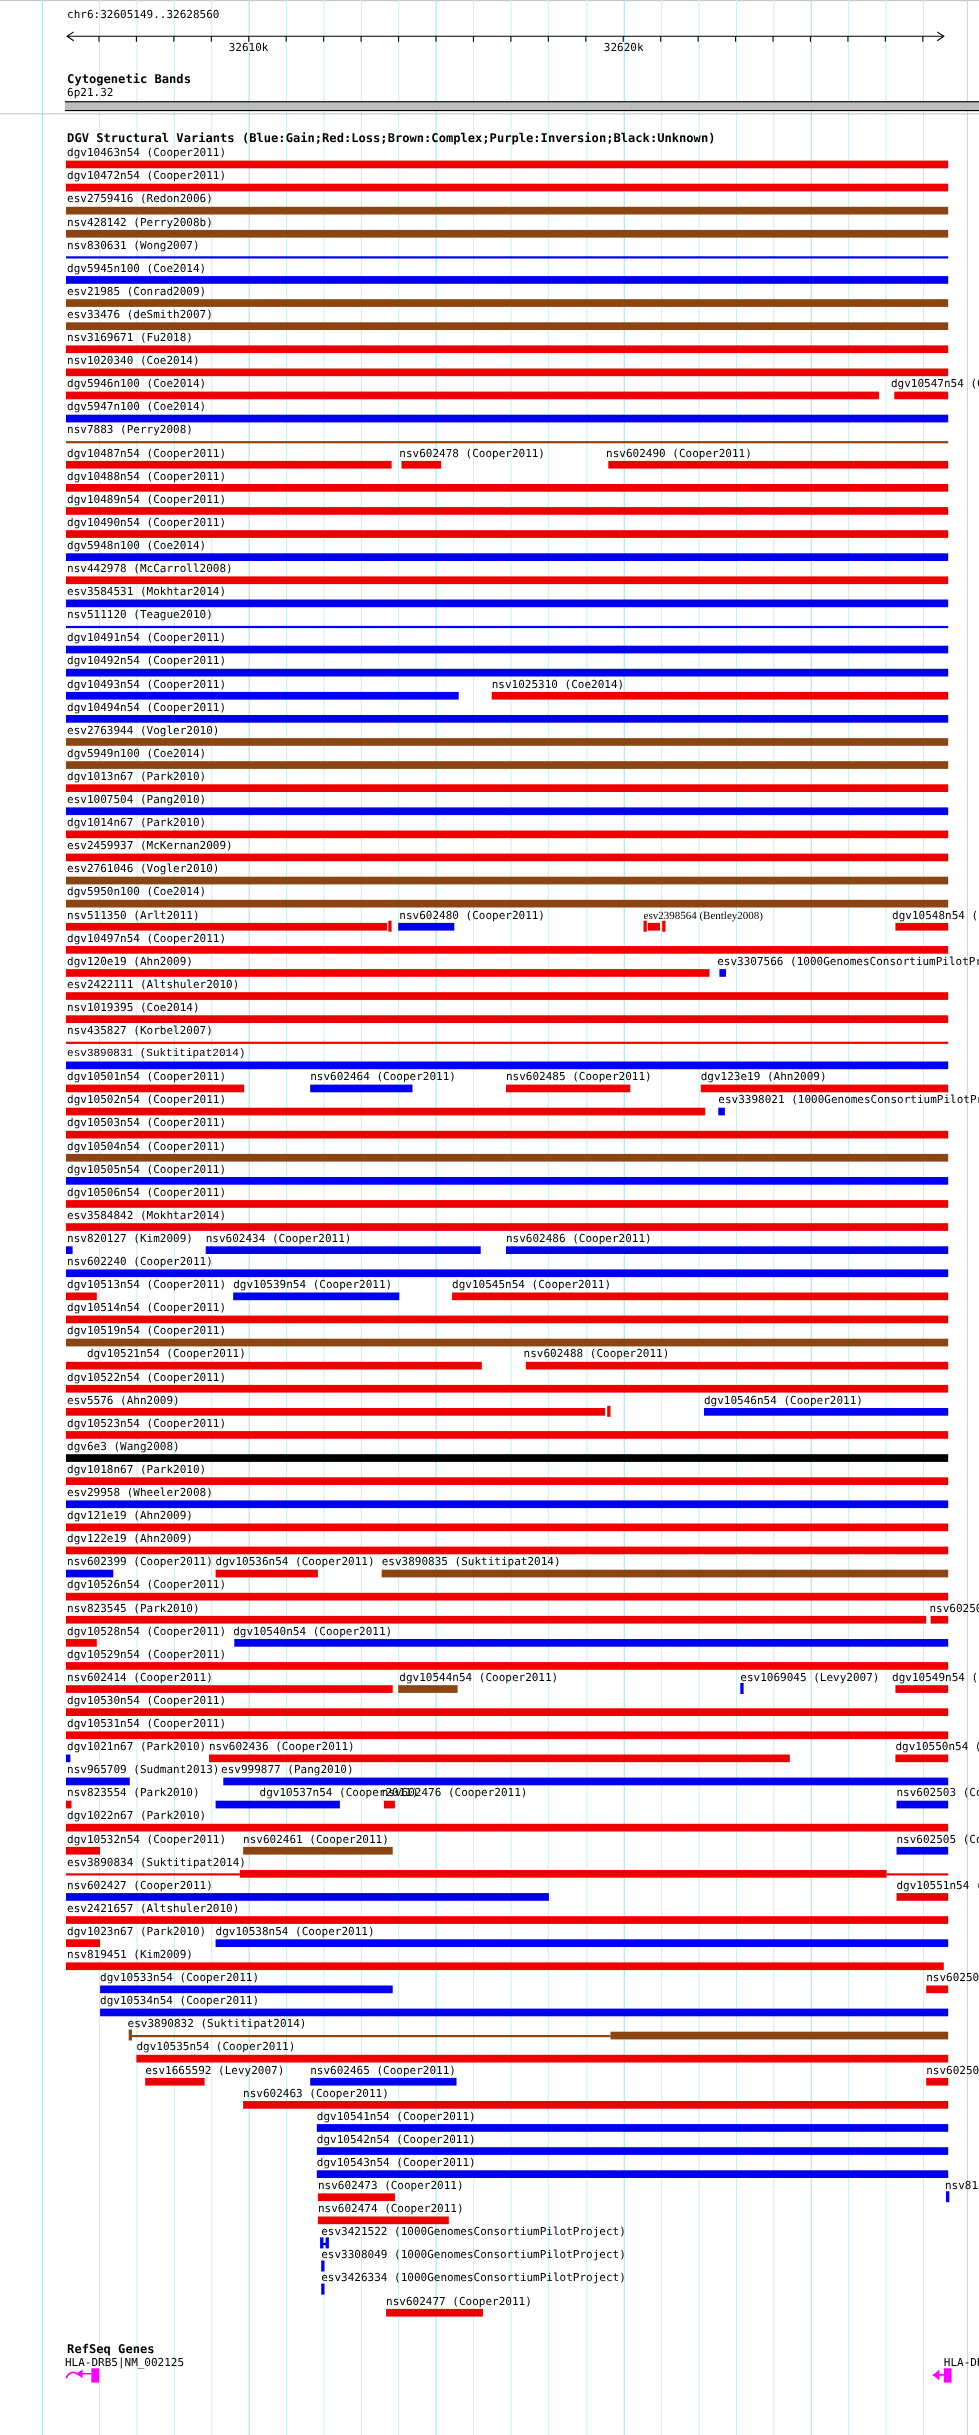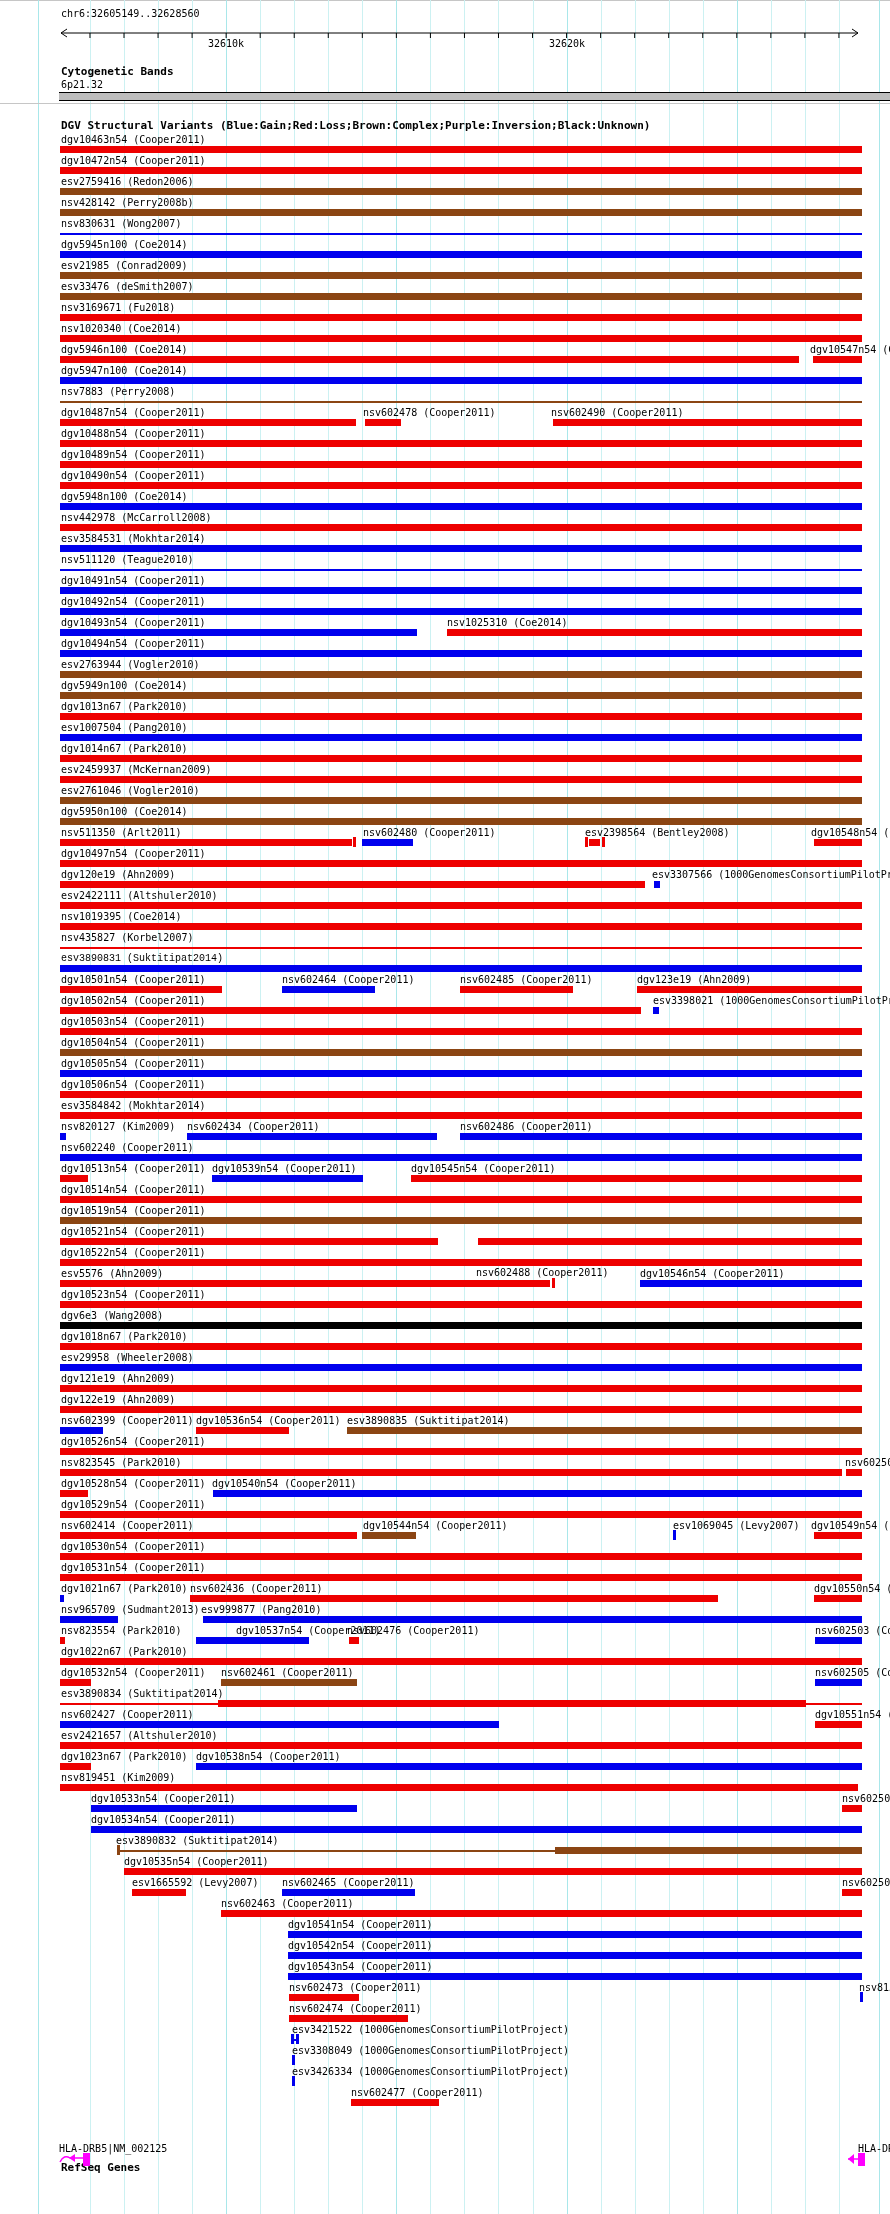--- a/index.html
+++ b/index.html
@@ -232,21 +232,21 @@
       <div>
         <div class="lbl" style="top: 806px; left: 61px;">dgv5950n100 (Coe2014)</div>
         <div class="bar" style="background: rgb(139, 69, 19); left: 60px; width: 802px; top: 818px; height: 7px;"></div>
       </div>
       <div>
         <div class="lbl" style="top: 827px; left: 61px;">nsv511350 (Arlt2011)</div>
         <div class="bar" style="background: rgb(238, 0, 0); left: 60px; width: 292px; top: 839px; height: 7px;"></div>
         <div class="bar" style="background: rgb(238, 0, 0); left: 353px; width: 3px; top: 837px; height: 10px;"></div>
         <div class="lbl" style="top: 827px; left: 363px;">nsv602480 (Cooper2011)</div>
         <div class="bar" style="background: rgb(0, 0, 238); left: 362px; width: 51px; top: 839px; height: 7px;"></div>
-        <div class="lbl" style="top: 827px; left: 585px;">esv2398564 (Bentley2008)</div>
+        <div class="lbl" style="top: 827px; left: 585px; font-family: Liberation Serif, serif;">esv2398564 (Bentley2008)</div>
         <div class="bar" style="background: rgb(238, 0, 0); left: 585px; width: 3px; top: 837px; height: 10px;"></div>
         <div class="bar" style="background: rgb(238, 0, 0); left: 589px; width: 11px; top: 839px; height: 7px;"></div>
         <div class="bar" style="background: rgb(238, 0, 0); left: 602px; width: 3px; top: 837px; height: 10px;"></div>
         <div class="lbl" style="top: 827px; left: 811px;">dgv10548n54 (C</div>
         <div class="bar" style="background: rgb(238, 0, 0); left: 814px; width: 48px; top: 839px; height: 7px;"></div>
       </div>
       <div>
         <div class="lbl" style="top: 848px; left: 61px;">dgv10497n54 (Cooper2011)</div>
         <div class="bar" style="background: rgb(238, 0, 0); left: 60px; width: 802px; top: 860px; height: 7px;"></div>
       </div>
@@ -330,23 +330,23 @@
       </div>
       <div>
         <div class="lbl" style="top: 1184px; left: 61px;">dgv10514n54 (Cooper2011)</div>
         <div class="bar" style="background: rgb(238, 0, 0); left: 60px; width: 802px; top: 1196px; height: 7px;"></div>
       </div>
       <div>
         <div class="lbl" style="top: 1205px; left: 61px;">dgv10519n54 (Cooper2011)</div>
         <div class="bar" style="background: rgb(139, 69, 19); left: 60px; width: 802px; top: 1217px; height: 7px;"></div>
       </div>
       <div>
-        <div class="lbl" style="top: 1226px; left: 61px;">dgv10521n54 (Cooper2011)</div>
+        <div class="lbl" style="top: 1226px; left: 79px;">dgv10521n54 (Cooper2011)</div>
         <div class="bar" style="background: rgb(238, 0, 0); left: 60px; width: 378px; top: 1238px; height: 7px;"></div>
-        <div class="lbl" style="top: 1226px; left: 476px; margin-top: 41px;">nsv602488 (Cooper2011)</div>
+        <div class="lbl" style="top: 1226px; left: 476px;">nsv602488 (Cooper2011)</div>
         <div class="bar" style="background: rgb(238, 0, 0); left: 478px; width: 384px; top: 1238px; height: 7px;"></div>
       </div>
       <div>
         <div class="lbl" style="top: 1247px; left: 61px;">dgv10522n54 (Cooper2011)</div>
         <div class="bar" style="background: rgb(238, 0, 0); left: 60px; width: 802px; top: 1259px; height: 7px;"></div>
       </div>
       <div>
         <div class="lbl" style="top: 1268px; left: 61px;">esv5576 (Ahn2009)</div>
         <div class="bar" style="background: rgb(238, 0, 0); left: 60px; width: 490px; top: 1280px; height: 7px;"></div>
         <div class="bar" style="background: rgb(238, 0, 0); left: 552px; width: 3px; top: 1278px; height: 10px;"></div>
@@ -552,21 +552,21 @@
       <div>
         <div class="lbl" style="top: 2066px; left: 292px;">esv3426334 (1000GenomesConsortiumPilotProject)</div>
         <div class="bar" style="background: rgb(0, 0, 238); left: 292px; width: 3px; top: 2076px; height: 10px;"></div>
       </div>
       <div>
         <div class="lbl" style="top: 2087px; left: 351px;">nsv602477 (Cooper2011)</div>
         <div class="bar" style="background: rgb(238, 0, 0); left: 351px; width: 88px; top: 2099px; height: 7px;"></div>
       </div>
     </div>
 
-  <div class="hdr" style="top:2130px;left:61px;margin-top:32px;">RefSeq Genes</div>
+  <div class="hdr" style="top:2130px;left:61px;">RefSeq Genes</div>
   <div class="lbl" style="top:2143px;left:59px;">HLA-DRB5|NM_002125</div>
   <div class="lbl" style="top:2143px;left:858px;">HLA-DR</div>
   <svg id="gene-glyph-left" width="40" height="18" style="top:2152px;left:56px;">
       <path d="M4,10 Q8,2 14,6 L27,6" fill="none" stroke="#ff00ff" stroke-width="1.5"></path>
       <path d="M19,2 L13,6 L19,10 Z" fill="#ff00ff"></path>
       <rect x="27" y="1" width="7" height="13" fill="#ff00ff"></rect>
     </svg>
   <svg id="gene-glyph-right" width="24" height="18" style="top:2152px;left:844px;">
       <line x1="4" y1="7" x2="14" y2="7" stroke="#ff00ff" stroke-width="1.5"></line>
       <path d="M10,2 L4,7 L10,12 Z" fill="#ff00ff"></path>

